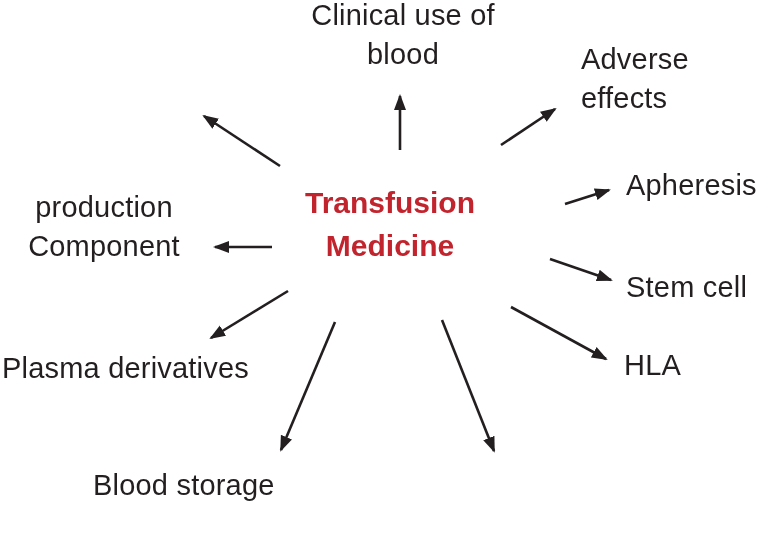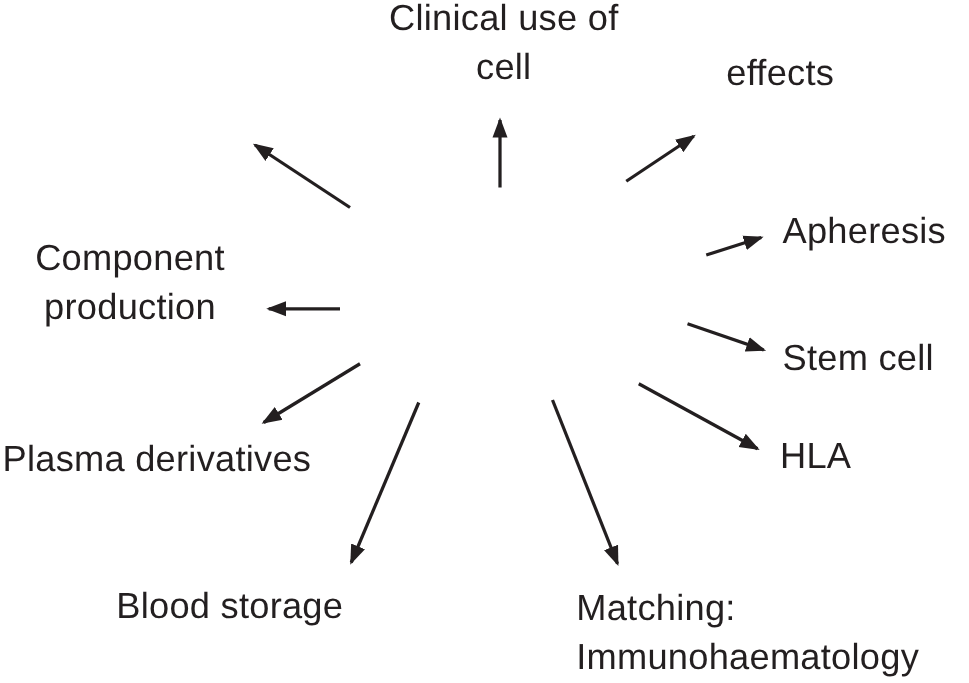--- a/index.html
+++ b/index.html
@@ -73,54 +73,55 @@
       <line x1="565" y1="204" x2="609" y2="190" marker-end="url(#ah)"></line>
       <line x1="272" y1="247" x2="215" y2="247" marker-end="url(#ah)"></line>
       <line x1="550" y1="259" x2="611" y2="280" marker-end="url(#ah)"></line>
       <line x1="511" y1="307" x2="606" y2="359" marker-end="url(#ah)"></line>
       <line x1="288" y1="291" x2="211" y2="338" marker-end="url(#ah)"></line>
       <line x1="335" y1="322" x2="281" y2="450" marker-end="url(#ah)"></line>
       <line x1="442" y1="320" x2="494" y2="451" marker-end="url(#ah)"></line>
     </g>
   </svg>
 
+  <div class="center-node">
+    <span>Transfusion</span>
+    <span>Medicine</span>
+  </div>
 
   <div class="node n-clinical">
     <span>Clinical use of</span>
-    <span>cell</span>
+    <span>blood</span>
   </div>
 
 
   <div class="node n-adverse">
+    <span>Adverse</span>
     <span>effects</span>
   </div>
 
   <div class="node n-apheresis">
     <span>Apheresis</span>
   </div>
 
   <div class="node n-component">
+    <span>production</span>
     <span>Component</span>
-    <span>production</span>
   </div>
 
   <div class="node n-hla">
     <span>HLA</span>
   </div>
 
   <div class="node n-stem">
     <span>Stem cell</span>
   </div>
 
   <div class="node n-plasma">
     <span>Plasma derivatives</span>
   </div>
 
   <div class="node n-storage">
     <span>Blood storage</span>
   </div>
 
-  <div class="node n-matching">
-    <span>Matching:</span>
-    <span>Immunohaematology</span>
-  </div>
 
 </div>
 
 </body></html>

